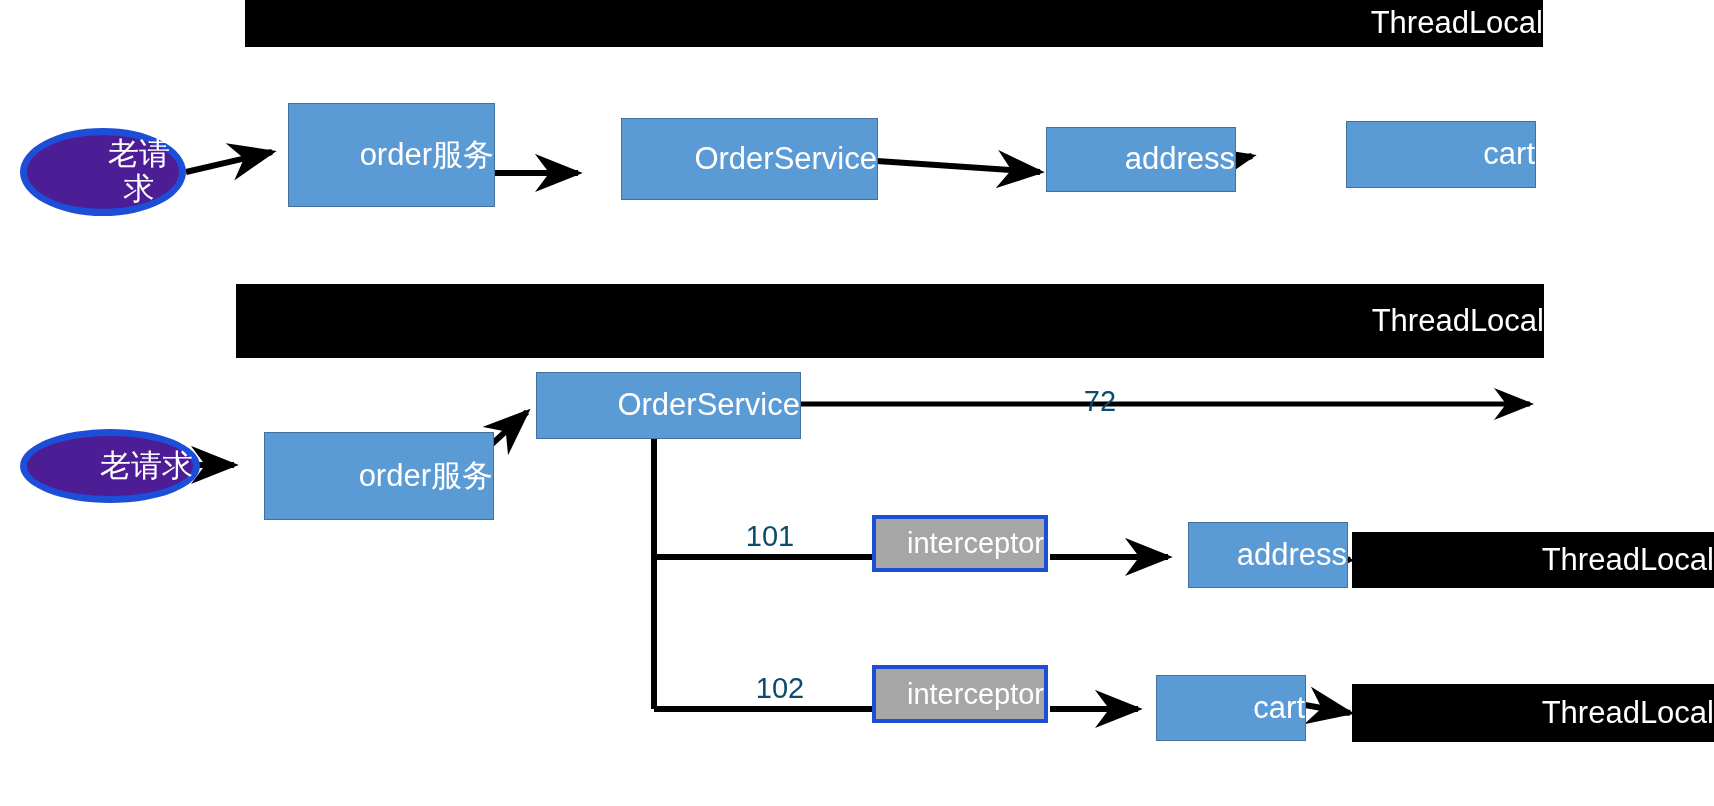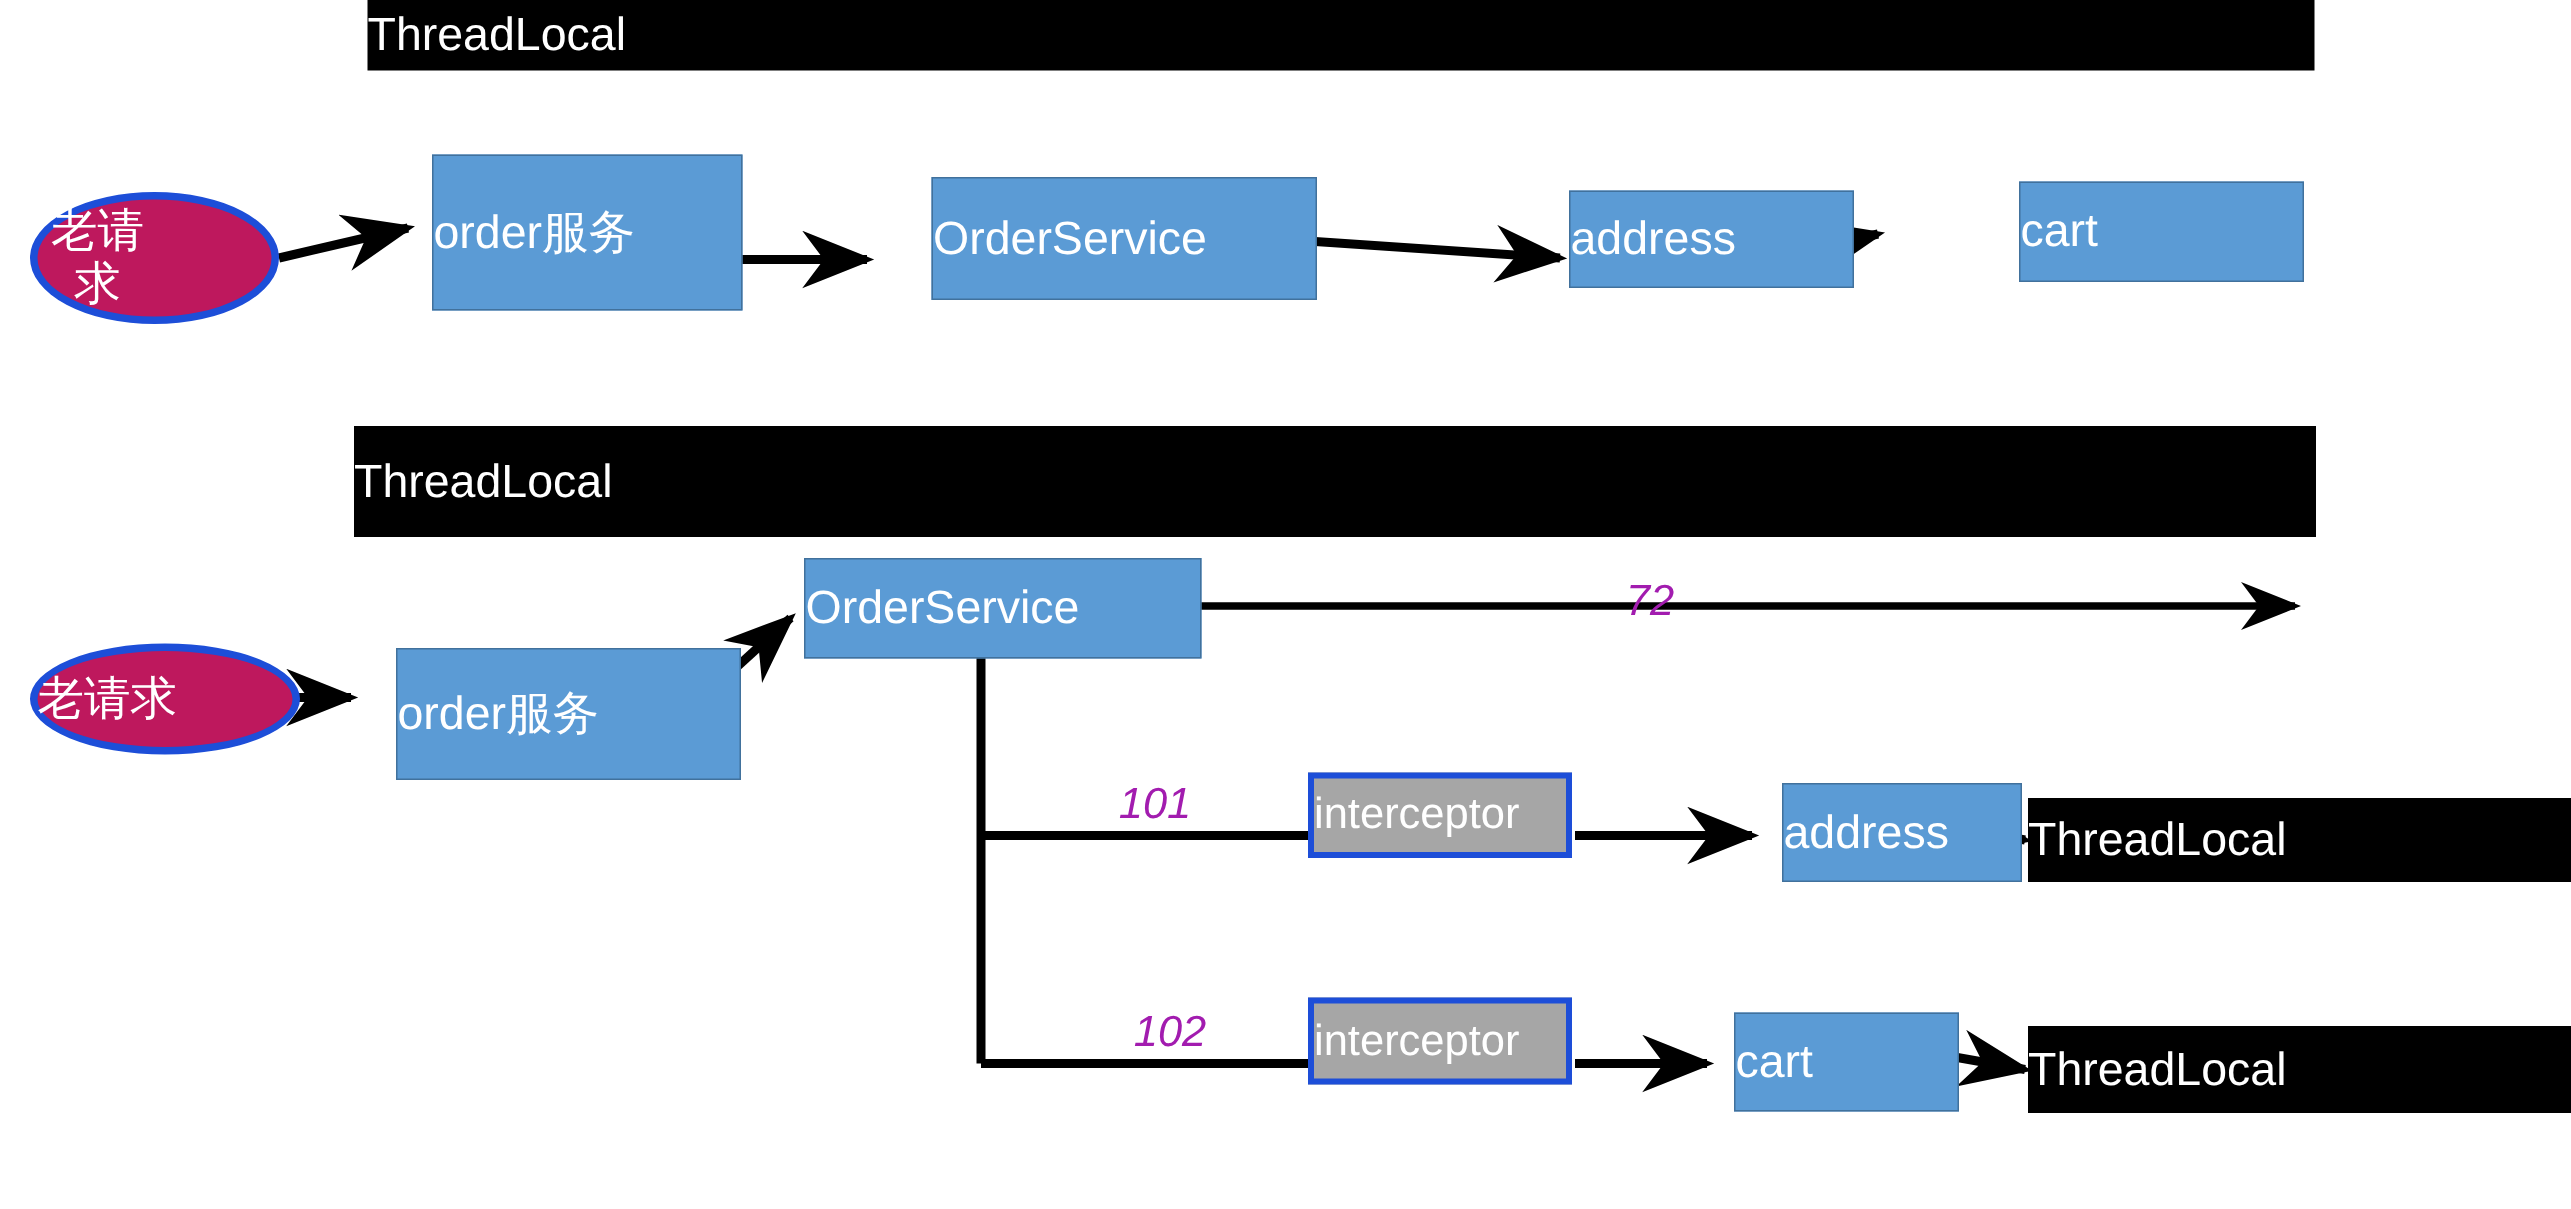--- a/index.html
+++ b/index.html
@@ -14,21 +14,21 @@
     position: relative;
     width: 1714px;
     height: 806px;
     background: #ffffff;
     overflow: hidden;
   }
   .node {
     position: absolute;
     display: flex;
     align-items: center;
-    justify-content: flex-start;
+    justify-content: flex-end;
     text-align: center;
     box-sizing: border-box;
     line-height: 1.12;
     color: #ffffff;
   }
   .banner {
     background: #000000;
     color: #ffffff;
     font-size: 31px;
   }
@@ -41,32 +41,31 @@
   .gray-box {
     background: #A6A6A6;
     border: 4px solid #1d4ed8;
     font-size: 29px;
   }
   .black-box {
     background: #000000;
     font-size: 31px;
   }
   .oval {
-    background: #be185d;
-    border: 5px solid #1d4ed8;
+    background: #4c1d95;
+    border: 7px solid #1d4ed8;
     border-radius: 50%;
     font-size: 31px;
   }
   .edge-label {
     position: absolute;
-    color: #a21caf;
+    color: #0c4a6e;
     font-size: 29px;
     text-align: center;
     background: transparent;
-    font-style: italic;
   }
   svg.wires {
     position: absolute;
     left: 0;
     top: 0;
     width: 1714px;
     height: 806px;
     pointer-events: none;
   }
 </style>

